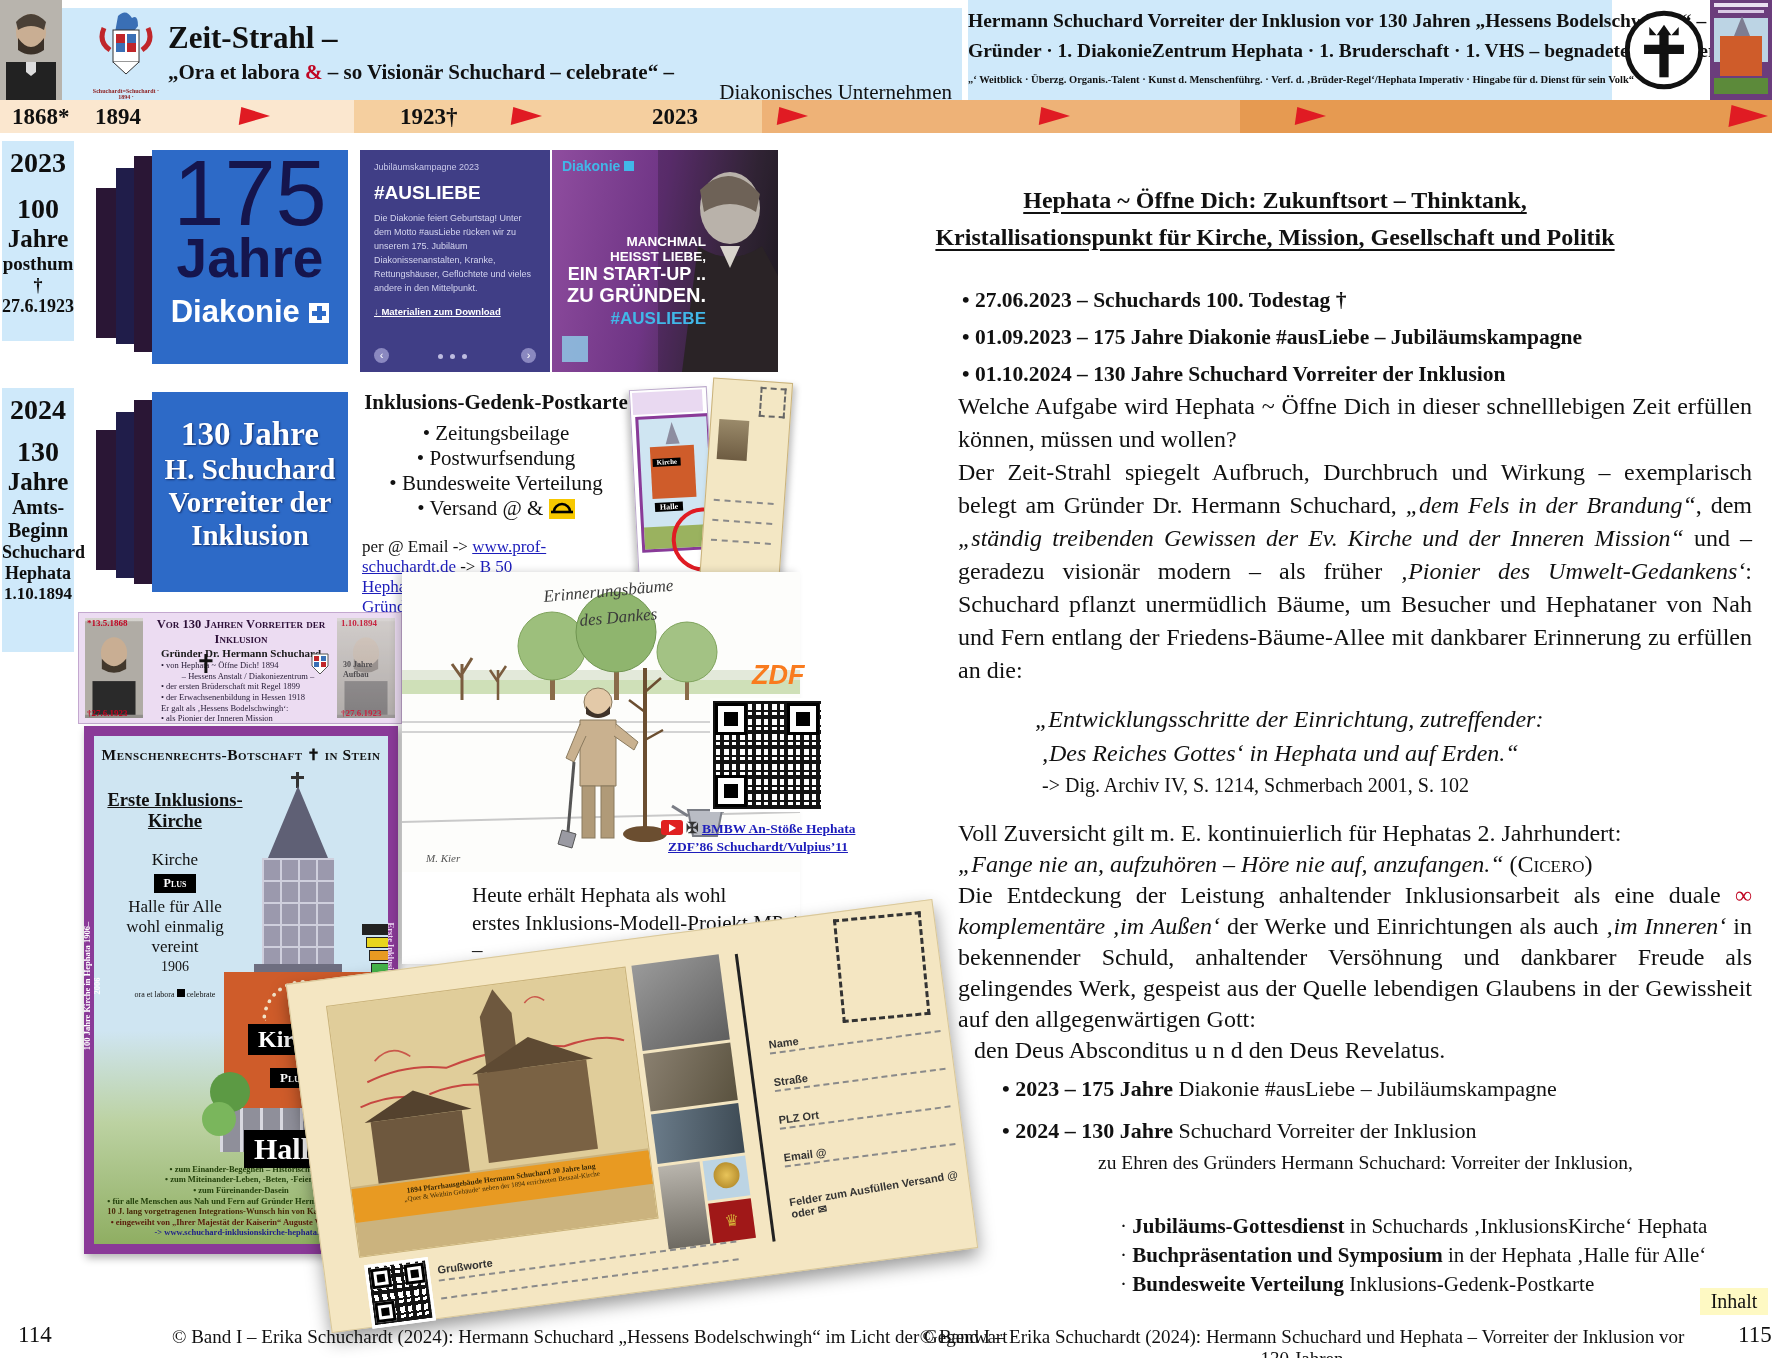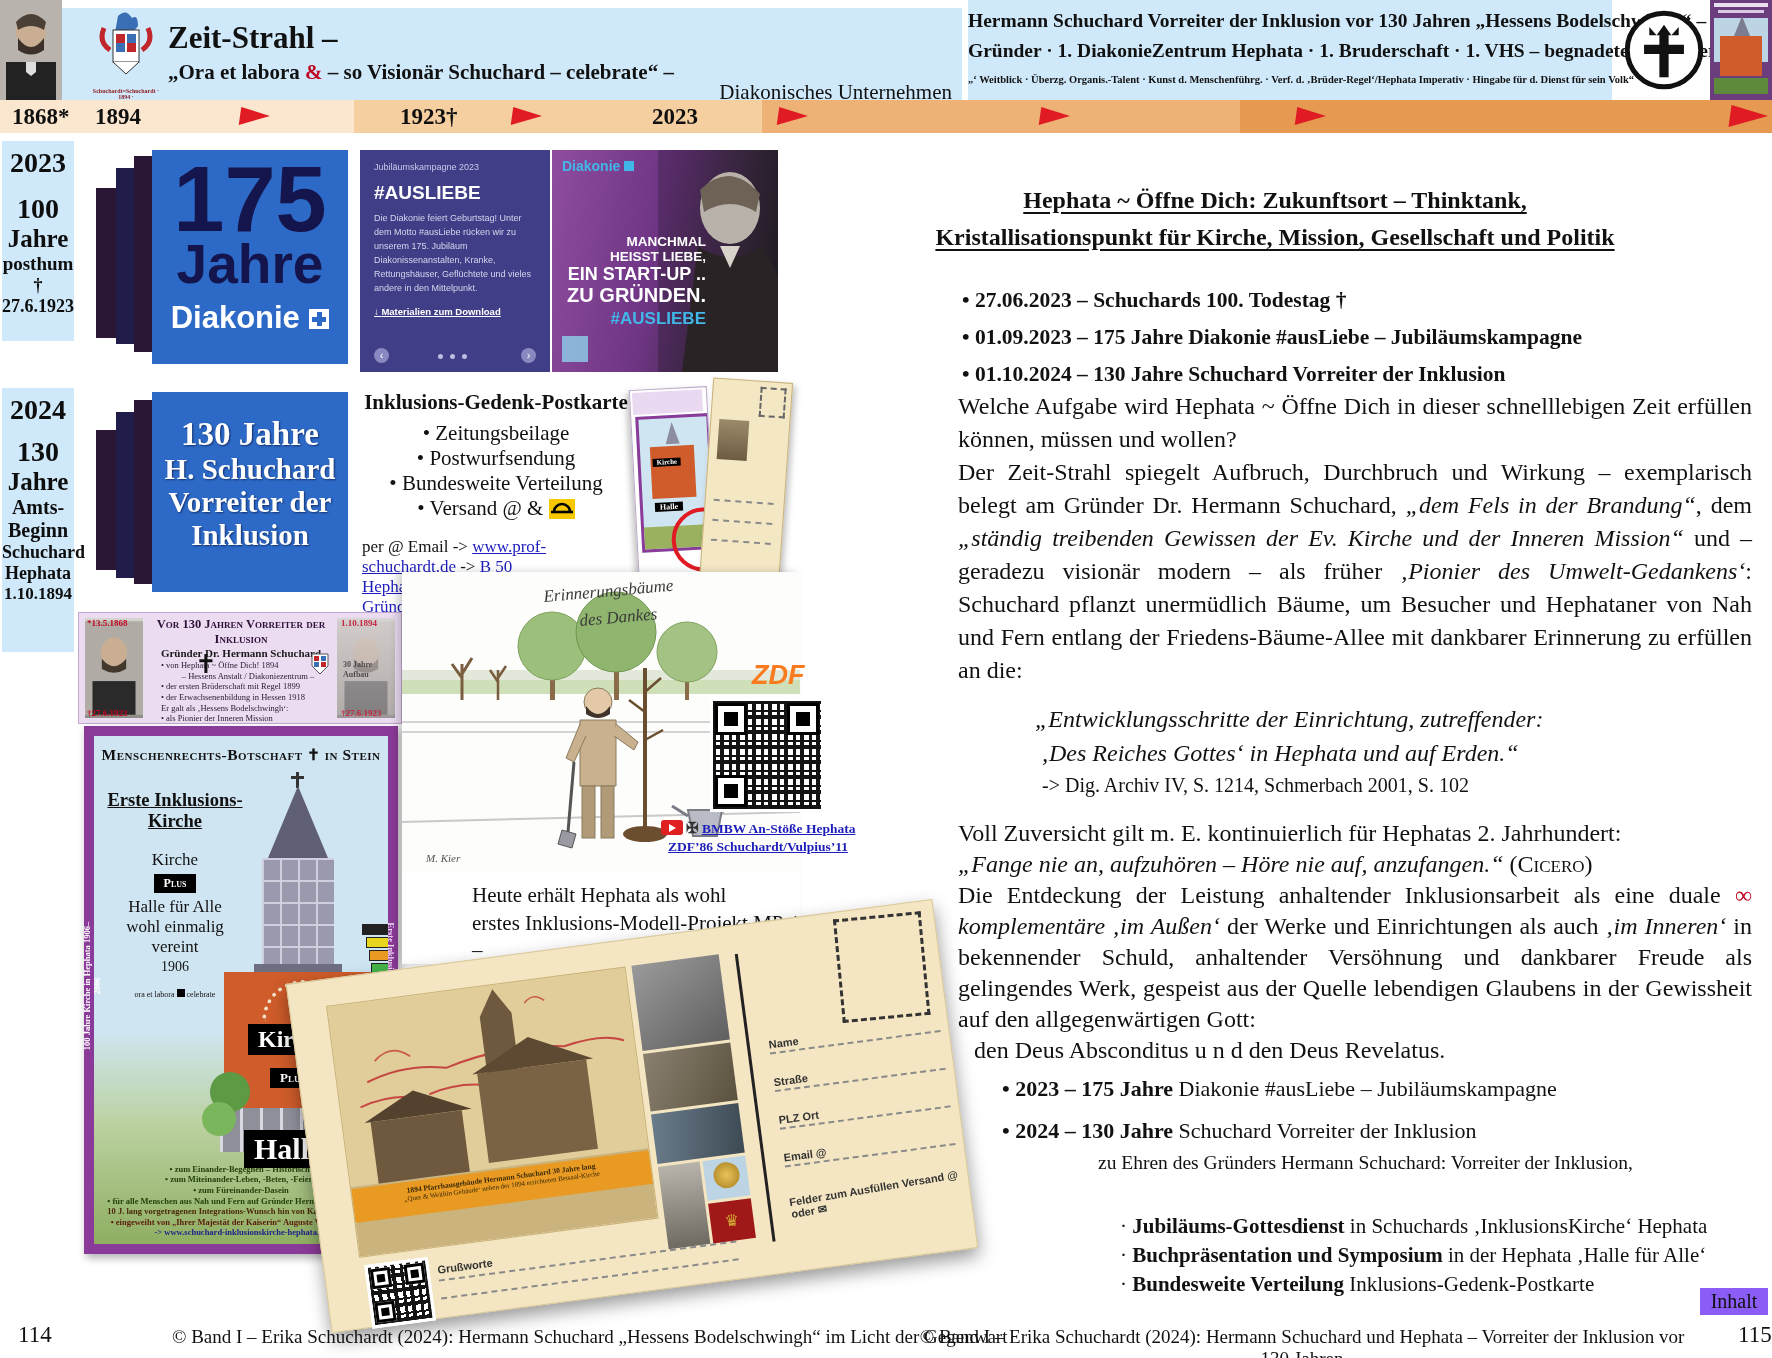--- a/index.html
+++ b/index.html
@@ -128,21 +128,21 @@
     <div style="font-size:20px">Beginn</div>
     <div style="font-size:18px">Schuchard</div>
     <div style="font-size:18px">Hephata</div>
     <div style="font-size:17px">1.10.1894</div>
   </div>
 
   <div class="abs shadowstep" style="left:96px;top:188px;width:62px;height:150px"></div>
   <div class="abs shadowstep2" style="left:116px;top:168px;width:56px;height:176px"></div>
   <div class="abs shadowstep" style="left:134px;top:156px;width:48px;height:196px"></div>
   <div class="abs bluebox sans" style="left:152px;top:150px;width:196px;height:214px;text-align:center">
-    <div style="font-size:92px;font-weight:bold;color:#15154d;line-height:.95;margin-top:6px">175</div>
+    <div style="font-size:92px;font-weight:normal;color:#15154d;line-height:.95;margin-top:0">175</div>
     <div style="font-size:55px;font-weight:bold;color:#15154d;line-height:1;margin-top:-6px">Jahre</div>
     <div style="margin-top:8px">
       <span style="font-size:31px;font-weight:bold;color:#fff">Diakonie</span>
       <span style="display:inline-block;width:20px;height:20px;vertical-align:-1px;margin-left:5px;background:linear-gradient(#2d6ac7,#2d6ac7) center/5px 14px no-repeat,linear-gradient(#2d6ac7,#2d6ac7) center/14px 5px no-repeat,#fff"></span>
     </div>
   </div>
 
   <div class="abs sans" style="left:360px;top:150px;width:190px;height:222px;background:#403e86;padding:12px 14px;box-sizing:border-box">
     <div style="font-size:9px;color:#c9c9ea">Jubiläumskampagne 2023</div>
     <div style="font-size:19px;font-weight:bold;color:#fff;margin-top:10px">#AUSLIEBE</div>
@@ -462,20 +462,20 @@
   <div class="abs" style="left:1002px;top:1076px;font-size:22px"><span class="b">• 2023 – 175 Jahre </span><span>Diakonie #ausLiebe – Jubiläumskampagne</span></div>
   <div class="abs" style="left:1002px;top:1118px;font-size:22px"><span class="b">• 2024 – 130 Jahre </span><span>Schuchard Vorreiter der Inklusion</span></div>
   <div class="abs" style="left:1098px;top:1150px;font-size:19.5px;line-height:26px">
     <div>zu Ehren des Gründers Hermann Schuchard: Vorreiter der Inklusion,</div>
   </div>
   <div class="abs" style="left:1120px;top:1212px;font-size:21px;line-height:29px">
     <div><span>· </span><span class="b">Jubiläums-Gottesdienst</span><span> in Schuchards ‚InklusionsKirche‘ Hephata</span></div>
     <div><span>· </span><span class="b">Buchpräsentation und Symposium</span><span> in der Hephata ‚Halle für Alle‘</span></div>
     <div><span>· </span><span class="b">Bundesweite Verteilung</span><span> Inklusions-Gedenk-Postkarte</span></div>
   </div>
-  <div class="abs" style="left:1700px;top:1288px;width:68px;height:27px;background:#8b5cf6;text-align:center;font-size:20px;line-height:27px;z-index:6">Inhalt</div>
+  <div class="abs" style="left:1700px;top:1288px;width:68px;height:27px;background:#fef9c3;text-align:center;font-size:20px;line-height:27px;z-index:6">Inhalt</div>
 
   <div class="abs" style="left:18px;top:1322px;font-size:23px;z-index:6">114</div>
   <div class="abs" style="left:172px;top:1326px;font-size:19px;z-index:6">© Band I – Erika Schuchardt (2024): Hermann Schuchard „Hessens Bodelschwingh“ im Licht der Gegenwart</div>
   <div class="abs" style="left:912px;top:1326px;width:780px;text-align:center;font-size:19px;z-index:6">© Band I – Erika Schuchardt (2024): Hermann Schuchard und Hephata – Vorreiter der Inklusion vor 130 Jahren</div>
   <div class="abs" style="left:1738px;top:1322px;font-size:23px;z-index:6">115</div>
 
 </div>
 
 </body></html>

